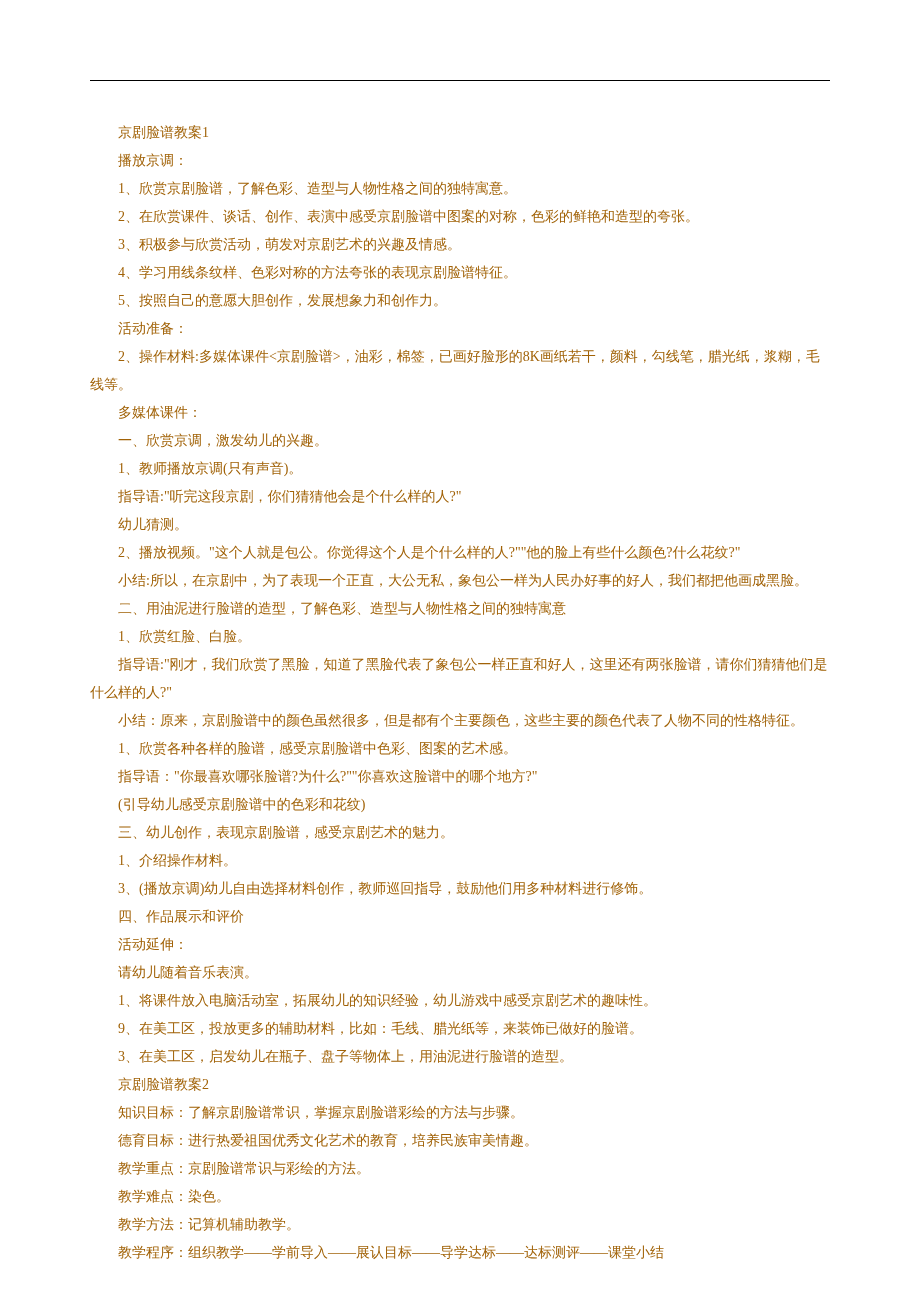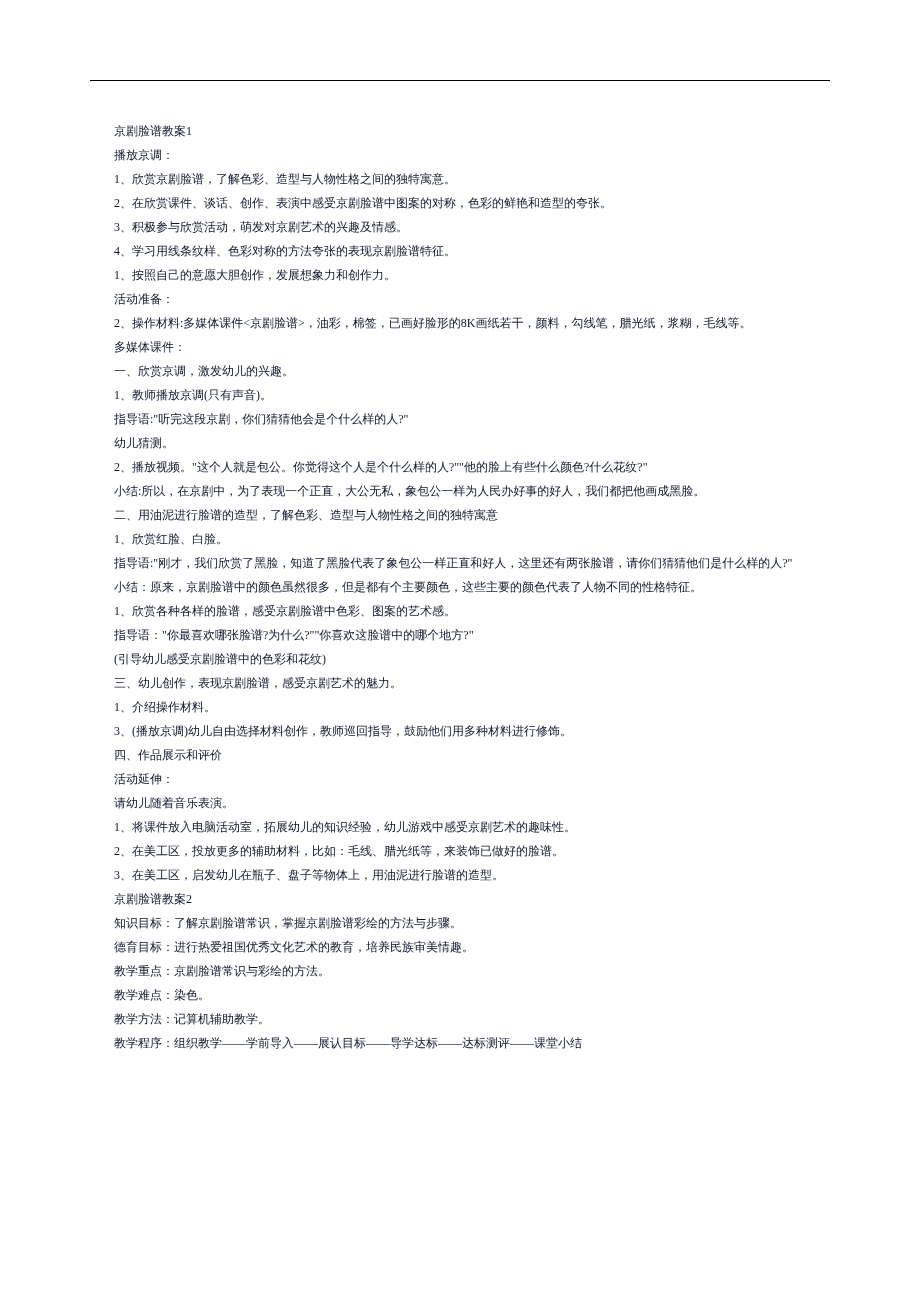--- a/index.html
+++ b/index.html
@@ -11,41 +11,41 @@
   }
   .page {
     padding: 80px 90px 60px 90px;
   }
   .hr-line {
     border: none;
     border-top: 1.5px solid #000;
     margin: 0 0 38px 0;
   }
   .para {
-    font-size: 12px;
+    font-size: 14px;
     line-height: 2.0;
-    color: #0f172a;
+    color: #a16207;
     text-indent: 2em;
     margin: 0;
     word-break: break-all;
   }
 </style>
 </head>
 <body>
 
 <div class="page">
   <hr class="hr-line">
   <div id="body-lines">
       <p class="para">京剧脸谱教案1</p>
       <p class="para">播放京调：</p>
       <p class="para">1、欣赏京剧脸谱，了解色彩、造型与人物性格之间的独特寓意。</p>
       <p class="para">2、在欣赏课件、谈话、创作、表演中感受京剧脸谱中图案的对称，色彩的鲜艳和造型的夸张。</p>
       <p class="para">3、积极参与欣赏活动，萌发对京剧艺术的兴趣及情感。</p>
       <p class="para">4、学习用线条纹样、色彩对称的方法夸张的表现京剧脸谱特征。</p>
-      <p class="para">1、按照自己的意愿大胆创作，发展想象力和创作力。</p>
+      <p class="para">5、按照自己的意愿大胆创作，发展想象力和创作力。</p>
       <p class="para">活动准备：</p>
       <p class="para">2、操作材料:多媒体课件&lt;京剧脸谱&gt;，油彩，棉签，已画好脸形的8K画纸若干，颜料，勾线笔，腊光纸，浆糊，毛线等。</p>
       <p class="para">多媒体课件：</p>
       <p class="para">一、欣赏京调，激发幼儿的兴趣。</p>
       <p class="para">1、教师播放京调(只有声音)。</p>
       <p class="para">指导语:"听完这段京剧，你们猜猜他会是个什么样的人?"</p>
       <p class="para">幼儿猜测。</p>
       <p class="para">2、播放视频。"这个人就是包公。你觉得这个人是个什么样的人?""他的脸上有些什么颜色?什么花纹?"</p>
       <p class="para">小结:所以，在京剧中，为了表现一个正直，大公无私，象包公一样为人民办好事的好人，我们都把他画成黑脸。</p>
       <p class="para">二、用油泥进行脸谱的造型，了解色彩、造型与人物性格之间的独特寓意</p>
@@ -55,21 +55,21 @@
       <p class="para">1、欣赏各种各样的脸谱，感受京剧脸谱中色彩、图案的艺术感。</p>
       <p class="para">指导语："你最喜欢哪张脸谱?为什么?""你喜欢这脸谱中的哪个地方?"</p>
       <p class="para">(引导幼儿感受京剧脸谱中的色彩和花纹)</p>
       <p class="para">三、幼儿创作，表现京剧脸谱，感受京剧艺术的魅力。</p>
       <p class="para">1、介绍操作材料。</p>
       <p class="para">3、(播放京调)幼儿自由选择材料创作，教师巡回指导，鼓励他们用多种材料进行修饰。</p>
       <p class="para">四、作品展示和评价</p>
       <p class="para">活动延伸：</p>
       <p class="para">请幼儿随着音乐表演。</p>
       <p class="para">1、将课件放入电脑活动室，拓展幼儿的知识经验，幼儿游戏中感受京剧艺术的趣味性。</p>
-      <p class="para">2、在美工区，投放更多的辅助材料，比如：毛线、腊光纸等，来装饰已做好的脸谱。</p>
+      <p class="para">9、在美工区，投放更多的辅助材料，比如：毛线、腊光纸等，来装饰已做好的脸谱。</p>
       <p class="para">3、在美工区，启发幼儿在瓶子、盘子等物体上，用油泥进行脸谱的造型。</p>
       <p class="para">京剧脸谱教案2</p>
       <p class="para">知识目标：了解京剧脸谱常识，掌握京剧脸谱彩绘的方法与步骤。</p>
       <p class="para">德育目标：进行热爱祖国优秀文化艺术的教育，培养民族审美情趣。</p>
       <p class="para">教学重点：京剧脸谱常识与彩绘的方法。</p>
       <p class="para">教学难点：染色。</p>
       <p class="para">教学方法：记算机辅助教学。</p>
       <p class="para">教学程序：组织教学——学前导入——展认目标——导学达标——达标测评——课堂小结</p>
     </div>
 </div>

